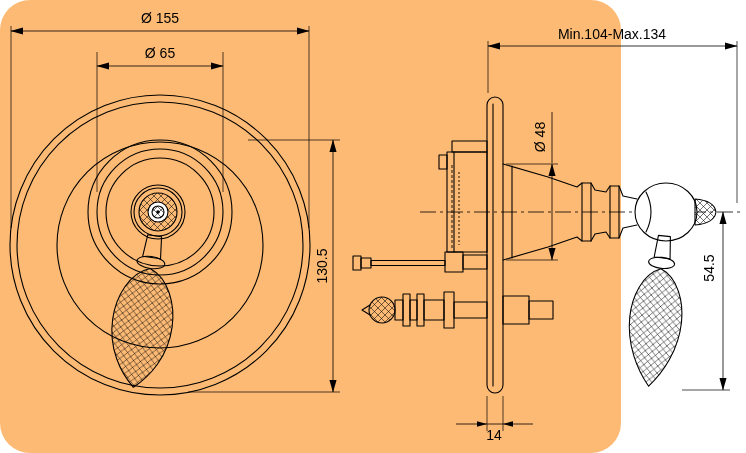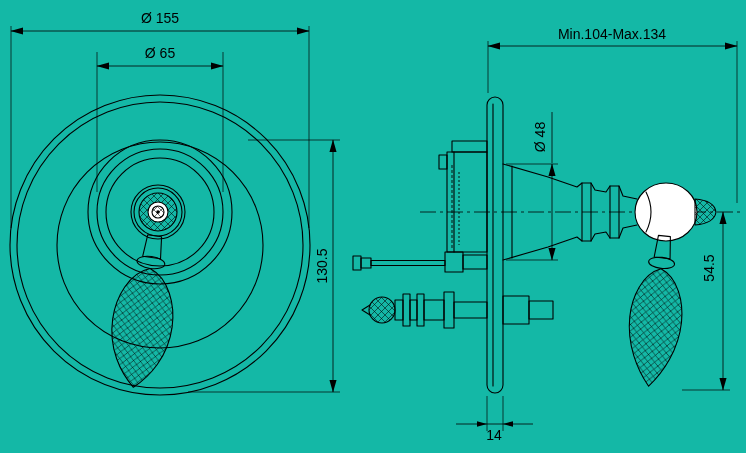--- a/index.html
+++ b/index.html
@@ -1,20 +1,21 @@
 <!DOCTYPE html>
 <html><head>
 <meta charset="utf-8">
 <style>
   html,body{margin:0;padding:0;background:#ffffff;}
   .canvas{
     position:relative;
-    width:746px;height:453px;
-    background:#14b8a6;
+    width:621px;height:453px;
+    background:#fdba74;
     font-family:"Liberation Sans", sans-serif;
+    border-radius:30px;
   }
   svg{display:block;}
   text{
     font-family:"Liberation Sans", sans-serif;
     font-size:14px;
     fill:#000000;
   }
   .outline{stroke:#000000;stroke-width:1.1;fill:none;stroke-linejoin:round;stroke-linecap:round;}
   .outline-f{stroke:#000000;stroke-width:1.1;fill:#ffffff;stroke-linejoin:round;}
   .hatchfill{stroke:#000000;stroke-width:1.1;stroke-linejoin:round;}

